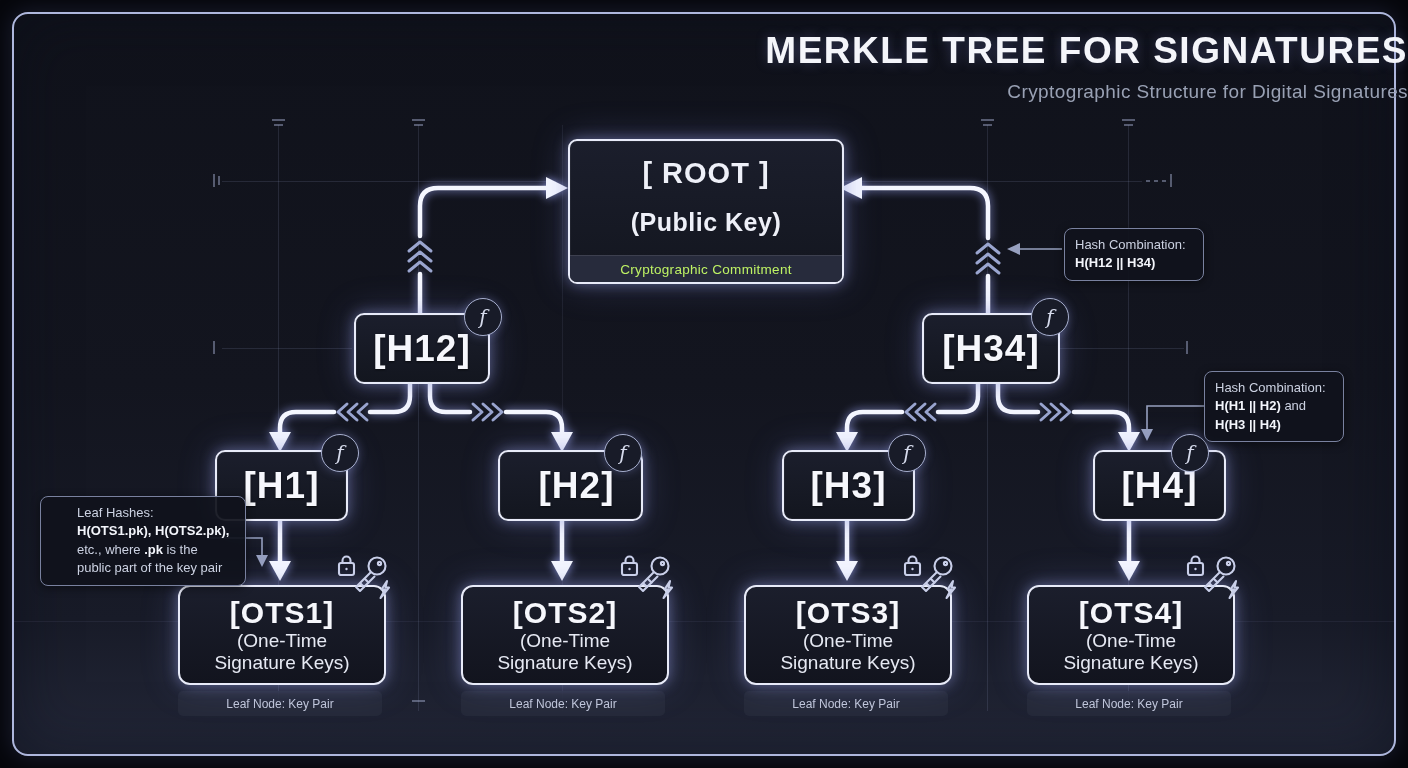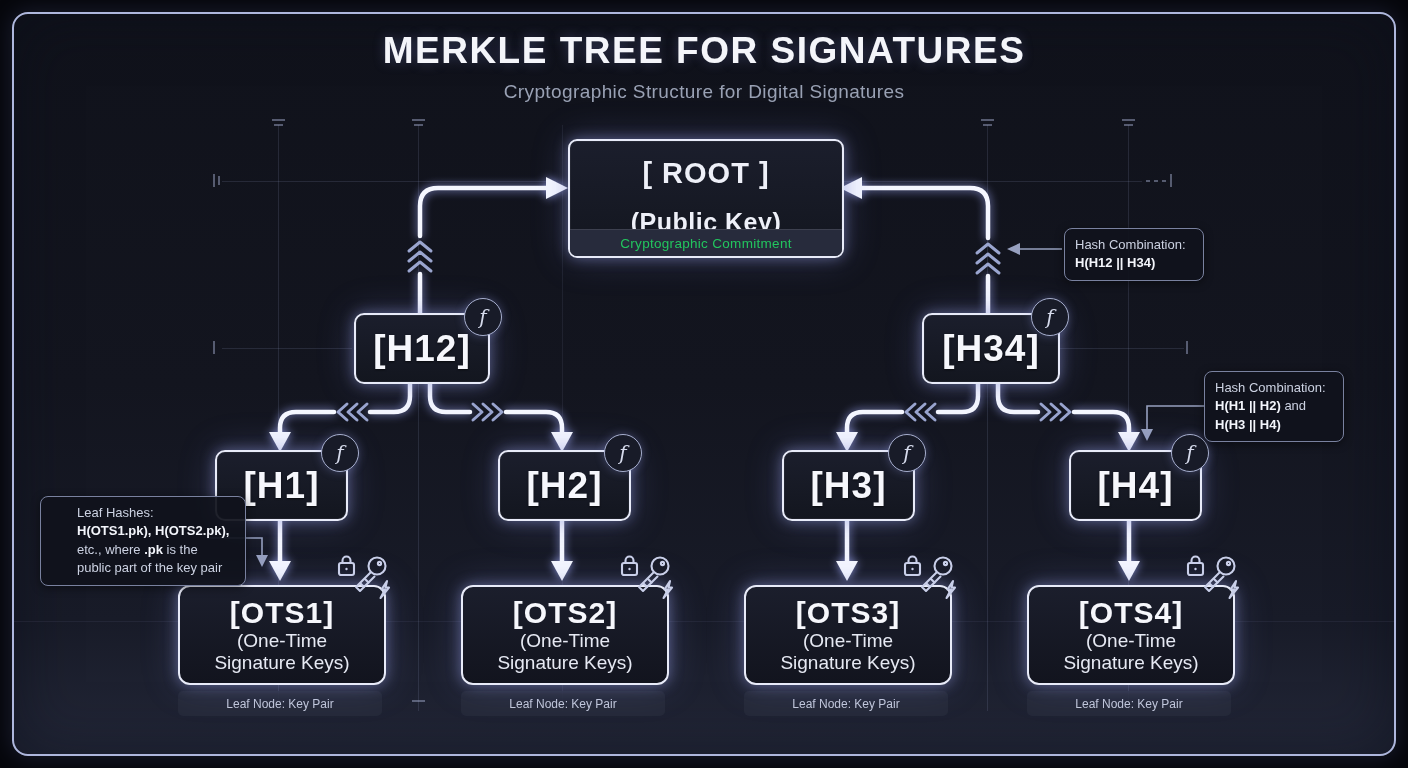--- a/index.html
+++ b/index.html
@@ -7,45 +7,45 @@
          font-family:"Liberation Sans",sans-serif;color:#eef0f8;}
   .frame{position:absolute;left:12px;top:12px;right:12px;bottom:12px;
          border:2px solid #aeb7dd;border-radius:16px;
          background:linear-gradient(180deg,#10121b 0%,#13151f 50%,#181b28 82%,#232738 100%);
          box-shadow:0 0 22px rgba(90,100,160,.25), inset 0 0 60px rgba(10,12,24,.55);}
   
   .gv{position:absolute;width:1px;background:rgba(150,160,200,.16);z-index:1;}
   .gh{position:absolute;height:1px;background:rgba(150,160,200,.16);z-index:1;}
   .tick{position:absolute;background:rgba(170,180,215,.45);z-index:1;}
   
-  .hdr{position:absolute;left:0;top:30px;width:100%;text-align:center;z-index:4;}
+  .hdr{position:absolute;left:0;top:30px;width:100%;text-align:right;z-index:4;}
   .title{font-size:37px;font-weight:bold;letter-spacing:1.5px;color:#f4f5fa;
          text-shadow:0 0 12px rgba(120,130,200,.35);}
   .subtitle{margin-top:9px;font-size:19px;color:#99a1b4;letter-spacing:.4px;}
   
   svg.wires{position:absolute;left:0;top:0;z-index:3;pointer-events:none;}
   .mainline{stroke:#f5f7ff;stroke-width:4.5;fill:none;stroke-linecap:round;stroke-linejoin:round;}
   .glow{filter:drop-shadow(0 0 5px rgba(165,175,255,.8));}
   .ahead{fill:#f5f7ff;}
   .chev{stroke:#9aa5cf;stroke-width:3;fill:none;stroke-linecap:round;stroke-linejoin:round;}
   .thin{stroke:#97a0bf;stroke-width:1.6;fill:none;}
   .thinhead{fill:#97a0bf;}
   
   .node{position:absolute;background:linear-gradient(180deg,#1b1e2c,#13161f);
         border:2.5px solid #e8ebf9;border-radius:10px;z-index:5;
         display:flex;align-items:center;justify-content:center;flex-direction:column;
         box-shadow:0 0 14px rgba(151,160,226,.5),0 0 36px rgba(120,130,210,.25), inset 0 0 0 1px rgba(255,255,255,.05);}
   .hlabel{font-size:37px;font-weight:bold;letter-spacing:1px;color:#f6f7fc;text-shadow:0 1px 2px rgba(0,0,0,.6);}
-  .rootNode{flex-direction:column;padding-bottom:8px;border-radius:9px;}
+  .rootNode{flex-direction:column;padding-bottom:34px;border-radius:9px;}
   .rootTitle{font-size:29px;font-weight:bold;letter-spacing:1px;margin-top:4px;}
   .rootSub{font-size:25px;font-weight:bold;letter-spacing:.5px;margin-top:18px;}
   .bandFoot{position:absolute;left:0;right:0;bottom:0;height:26px;background:#272b3c;
             border-top:1px solid rgba(255,255,255,.10);border-radius:0 0 7px 7px;
             display:flex;align-items:center;justify-content:center;
-            font-size:13.5px;color:#22c55e;letter-spacing:.3px;}
+            font-size:13.5px;color:#bef264;letter-spacing:.3px;}
   .otsWrap{position:absolute;z-index:5;}
   .otsBox{position:relative;width:100%;height:96px;background:linear-gradient(180deg,#1b1e2c,#12141e);
           border:2.5px solid #e8ebf9;border-radius:12px;display:flex;flex-direction:column;
           align-items:center;justify-content:center;
           box-shadow:0 0 14px rgba(151,160,226,.5),0 0 36px rgba(120,130,210,.25);}
   .otsTitle{font-size:30px;font-weight:bold;letter-spacing:1px;color:#f6f7fc;}
   .otsSub{font-size:19px;color:#e6e9f3;line-height:1.18;margin-top:0;text-align:center;}
   .otsFoot{margin-top:6px;height:25px;background:rgba(38,42,58,.92);border-radius:5px;
            display:flex;align-items:center;justify-content:center;font-size:12px;color:#c3c9db;}
   
@@ -173,27 +173,27 @@
 
   <div class="node" style="left:354px;top:313px;width:132px;height:67px;">
     <div class="hlabel">[H12]</div>
   </div>
   <div class="node" style="left:922px;top:313px;width:134px;height:67px;">
     <div class="hlabel">[H34]</div>
   </div>
   <div class="node" style="left:215px;top:450px;width:129px;height:67px;">
     <div class="hlabel">[H1]</div>
   </div>
-  <div class="node" style="left:498px;top:450px;width:129px;height:67px;">
+  <div class="node" style="left:498px;top:450px;width:129px;height:67px;padding-left:12px;">
     <div class="hlabel">[H2]</div>
   </div>
   <div class="node" style="left:782px;top:450px;width:129px;height:67px;justify-content:center;">
     <div class="hlabel">[H3]</div>
   </div>
-  <div class="node" style="left:1069px;top:450px;width:129px;height:67px;">
+  <div class="node" style="left:1093px;top:450px;width:129px;height:67px;">
     <div class="hlabel">[H4]</div>
   </div>
 
   <div class="fbadge" style="left:464px;top:298px;">f</div>
   <div class="fbadge" style="left:1031px;top:298px;">f</div>
   <div class="fbadge" style="left:321px;top:434px;">f</div>
   <div class="fbadge" style="left:604px;top:434px;">f</div>
   <div class="fbadge" style="left:888px;top:434px;">f</div>
   <div class="fbadge" style="left:1171px;top:434px;">f</div>
 

